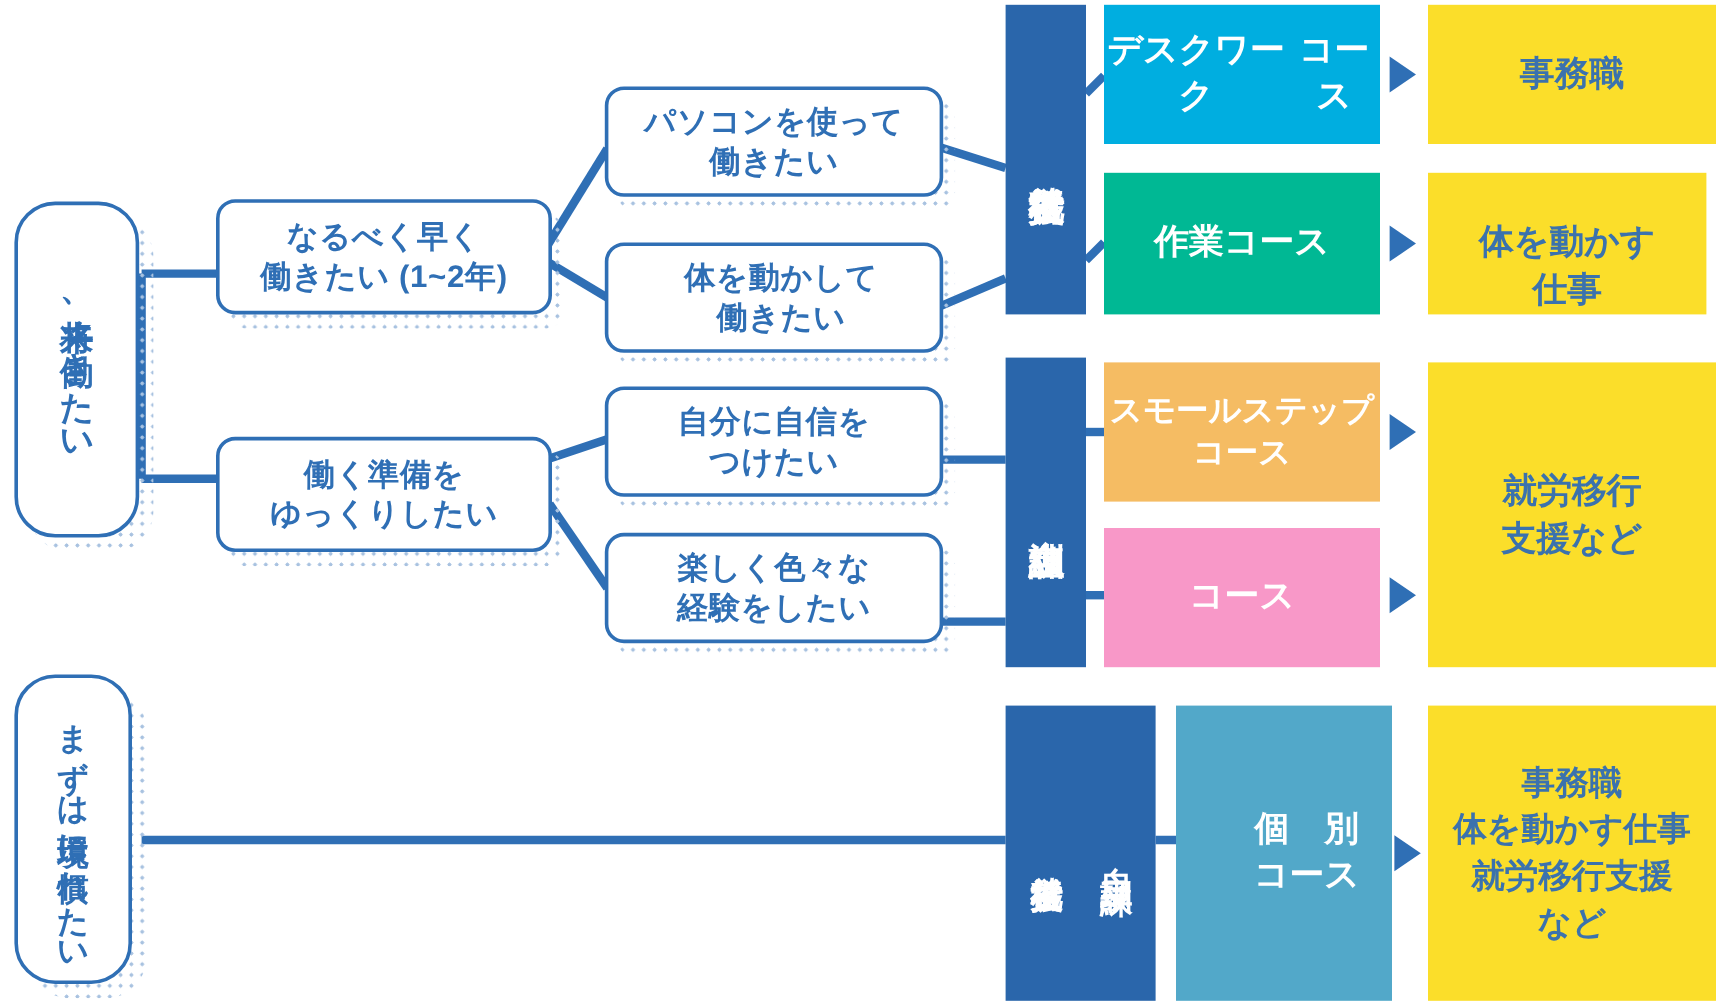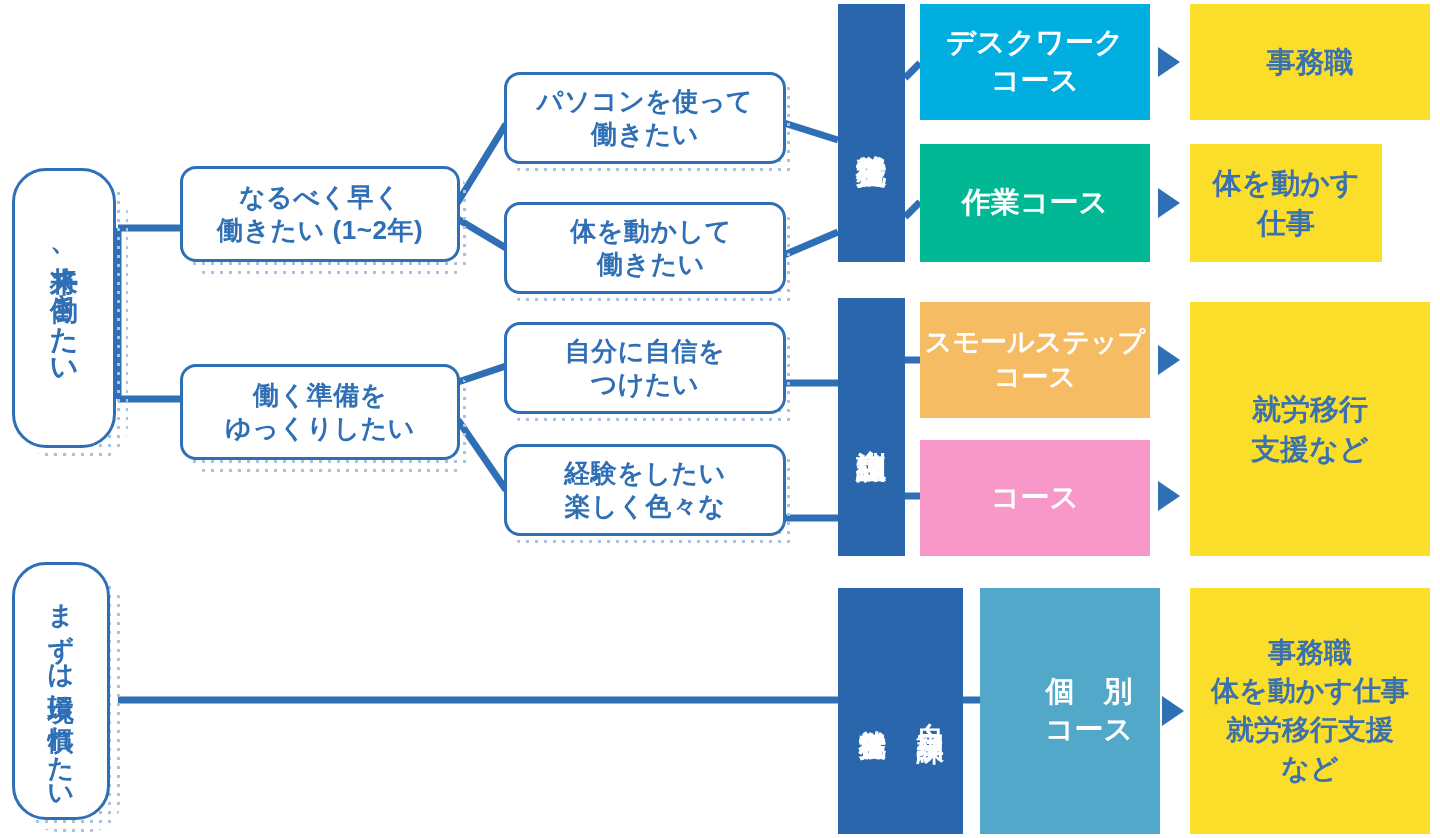--- a/index.html
+++ b/index.html
@@ -130,33 +130,33 @@
   </div>
 
   <div class="dotshadow" style="left:514px;top:334px;width:282px;height:92px;"></div>
   <div class="node rbox z2" style="left:504px;top:322px;width:282px;height:92px;font-size:26px;flex-direction:column;text-align:right;">
     <span>自分に自信を</span>
     <span>つけたい</span>
   </div>
 
   <div class="dotshadow" style="left:514px;top:456px;width:282px;height:92px;"></div>
   <div class="node rbox z2" style="left:504px;top:444px;width:282px;height:92px;font-size:26px;flex-direction:column;">
+    <span>楽しく色々な</span>
     <span>経験をしたい</span>
-    <span>楽しく色々な</span>
   </div>
 
   <div class="node solid dark z3 vert" style="left:838px;top:4px;width:67px;height:258px;background:#2a66ab;font-size:30px;">
     <span class="vert">就労移行支援</span>
   </div>
 
   <div class="node solid dark z3 vert" style="left:838px;top:298px;width:67px;height:258px;background:#2a66ab;font-size:30px;">
     <span class="vert">自立訓練</span>
   </div>
 
-  <div class="node solid z2" style="left:920px;top:4px;width:230px;height:116px;background:#00aee0;font-size:29px;flex-direction:column;">
+  <div class="node solid z2" style="left:920px;top:4px;width:230px;height:116px;background:#00aee0;font-size:29px;flex-direction:row;">
     <span>デスクワーク</span>
     <span>コース</span>
   </div>
   <div class="tri" style="left:1158px;top:47px;"></div>
 
   <div class="node solid z2" style="left:920px;top:144px;width:230px;height:118px;background:#00b894;font-size:29px;flex-direction:column;">
     <span>作業コース</span>
   </div>
   <div class="tri" style="left:1158px;top:188px;"></div>
 
@@ -168,21 +168,21 @@
 
   <div class="node solid z2" style="left:920px;top:440px;width:230px;height:116px;background:#f898c8;font-size:29px;flex-direction:column;">
     <span>コース</span>
   </div>
   <div class="tri" style="left:1158px;top:481px;"></div>
 
   <div class="node yellowbox z2" style="left:1190px;top:4px;width:240px;height:116px;background:#fbde2a;font-size:29px;flex-direction:column;">
     <span>事務職</span>
   </div>
 
-  <div class="node yellowbox z2" style="left:1190px;top:144px;width:192px;height:118px;background:#fbde2a;font-size:29px;flex-direction:column;">
+  <div class="node yellowbox z2" style="left:1190px;top:144px;width:232px;height:118px;background:#fbde2a;font-size:29px;flex-direction:column;justify-content:flex-end;">
     <span>体を動かす</span>
     <span>仕事</span>
   </div>
 
   <div class="node yellowbox z2" style="left:1190px;top:302px;width:240px;height:254px;background:#fbde2a;font-size:29px;flex-direction:column;">
     <span>就労移行</span>
     <span>支援など</span>
   </div>
 
   <div class="dotshadow big" style="left:24px;top:574px;width:98px;height:258px;"></div>

